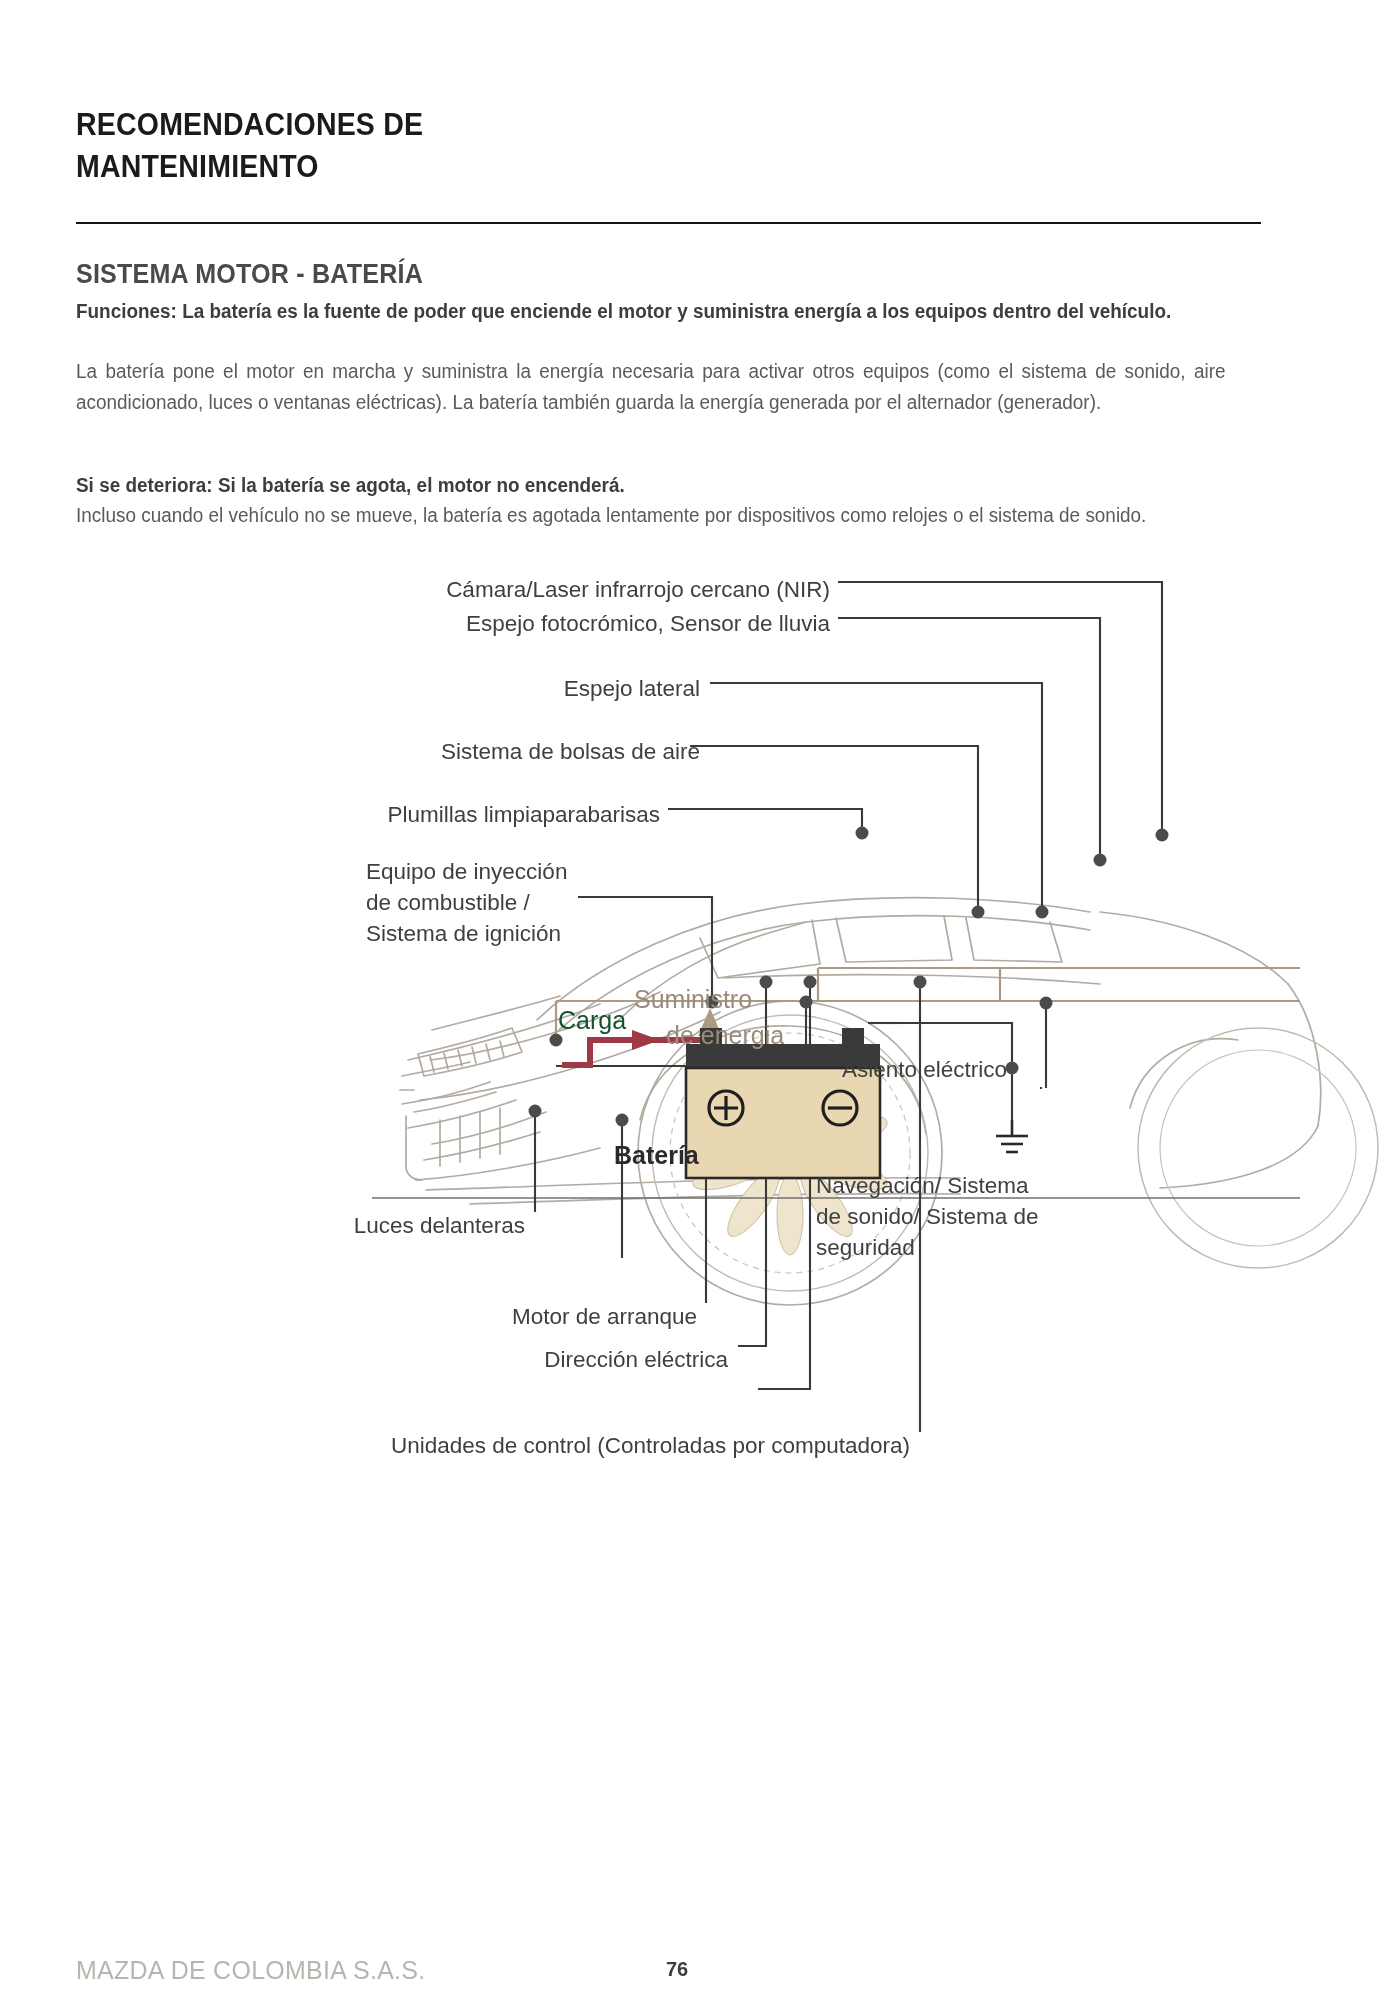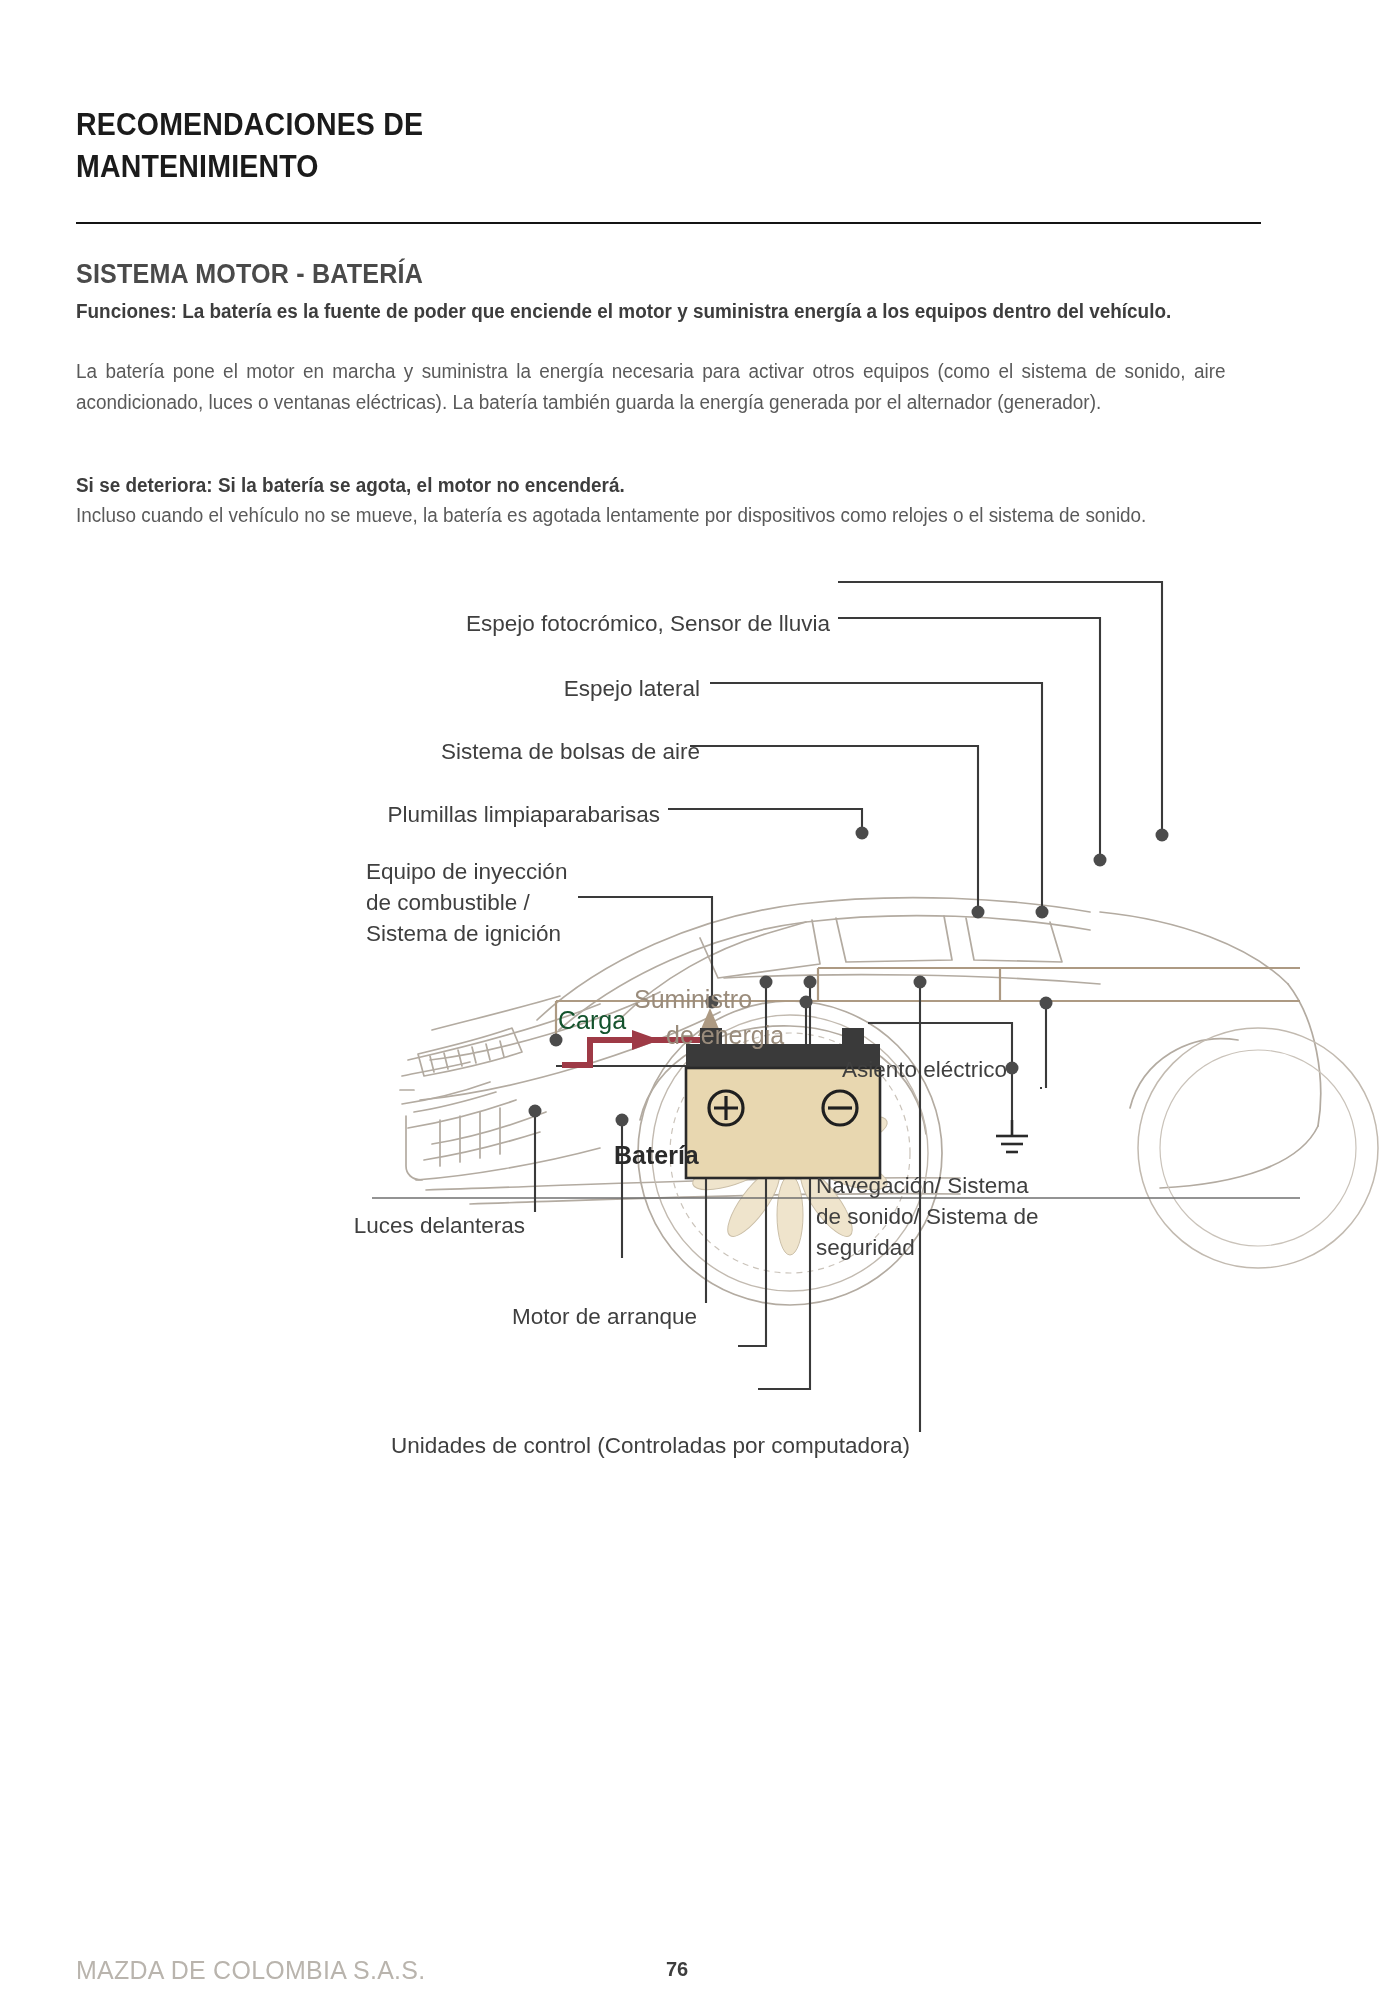--- a/index.html
+++ b/index.html
@@ -298,31 +298,33 @@
 
         <g stroke="#2a2a2a" stroke-width="2.6" fill="none">
           <path d="M1012 560 L1012 576"></path>
           <path d="M996 576 L1028 576"></path>
           <path d="M1001 584 L1023 584"></path>
           <path d="M1006 592 L1018 592"></path>
         </g>
       </g>
     </svg>
 
+    <div class="lbl" id="l-camara">Cámara/Laser infrarrojo cercano (NIR)</div>
     <div class="lbl" id="l-espejo-f">Espejo fotocrómico, Sensor de lluvia</div>
     <div class="lbl" id="l-espejo-l">Espejo lateral</div>
     <div class="lbl" id="l-bolsas">Sistema de bolsas de aire</div>
     <div class="lbl" id="l-plumillas">Plumillas limpiaparabarisas</div>
     <div class="lbl multi" id="l-inyeccion">Equipo de inyección de combustible / Sistema de ignición</div>
 
     <div class="lbl multi" id="l-asiento">Asiento eléctrico</div>
     <div class="lbl multi" id="l-nav">Navegación/ Sistema de sonido/ Sistema de seguridad</div>
 
     <div class="lbl" id="l-luces">Luces delanteras</div>
     <div class="lbl" id="l-arranque">Motor de arranque</div>
+    <div class="lbl" id="l-direccion">Dirección eléctrica</div>
     <div class="lbl" id="l-unidades">Unidades de control (Controladas por computadora)</div>
 
     <div class="dg-inline" id="l-carga">Carga</div>
     <div class="dg-inline" id="l-sum1">Suministro</div>
     <div class="dg-inline" id="l-sum2">de energia</div>
     <div class="dg-inline" id="l-bateria">Batería</div>
   </div>
 
   <div class="footer-brand">MAZDA DE COLOMBIA S.A.S.</div>
   <div class="footer-page">76</div>

